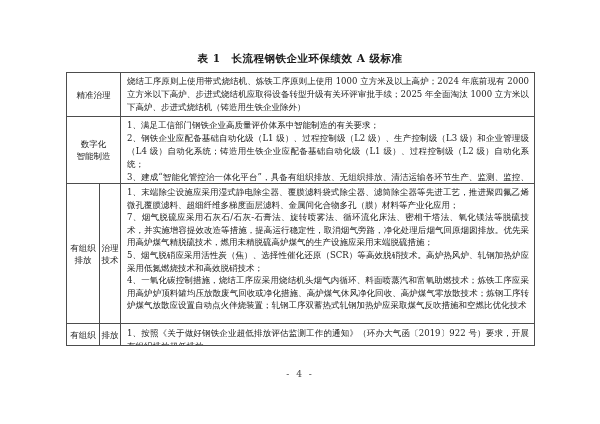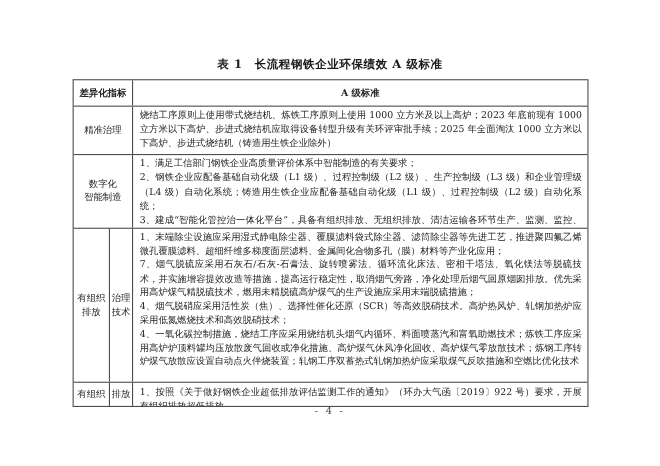--- a/index.html
+++ b/index.html
@@ -59,31 +59,27 @@
 </style>
 </head>
 <body>
 
 <div class="page">
 
   <div class="doc-title">表 1　长流程钢铁企业环保绩效 A 级标准</div>
 
   <div class="table">
 
-    <div class="tr header-row">
-      <div class="td label-cell span2">差异化指标</div>
-      <div class="td content-cell">A 级标准</div>
-    </div>
 
     <div class="tr row-equip">
       <div class="td label-cell span2">
         <div>精准治理</div>
       </div>
       <div class="td content-cell">
-        <p>烧结工序原则上使用带式烧结机、炼铁工序原则上使用 1000 立方米及以上高炉；2023 年底前现有 1000 立方米以下高炉、步进式烧结机应取得设备转型升级有关环评审批手续；2025 年全面淘汰 1000 立方米以下高炉、步进式烧结机（铸造用生铁企业除外）</p>
+        <p>烧结工序原则上使用带式烧结机、炼铁工序原则上使用 1000 立方米及以上高炉；2024 年底前现有 2000 立方米以下高炉、步进式烧结机应取得设备转型升级有关环评审批手续；2025 年全面淘汰 1000 立方米以下高炉、步进式烧结机（铸造用生铁企业除外）</p>
       </div>
     </div>
 
     <div class="tr row-digital">
       <div class="td label-cell span2">
         <div>数字化</div>
         <div>智能制造</div>
       </div>
       <div class="td content-cell">
         <p>1、满足工信部门钢铁企业高质量评价体系中智能制造的有关要求；</p>
@@ -97,21 +93,21 @@
         <div>有组织</div>
         <div>排放</div>
       </div>
       <div class="td label-cell">
         <div>治理</div>
         <div>技术</div>
       </div>
       <div class="td content-cell">
         <p>1、末端除尘设施应采用湿式静电除尘器、覆膜滤料袋式除尘器、滤筒除尘器等先进工艺，推进聚四氟乙烯微孔覆膜滤料、超细纤维多梯度面层滤料、金属间化合物多孔（膜）材料等产业化应用；</p>
         <p>7、烟气脱硫应采用石灰石/石灰-石膏法、旋转喷雾法、循环流化床法、密相干塔法、氧化镁法等脱硫技术，并实施增容提效改造等措施，提高运行稳定性，取消烟气旁路，净化处理后烟气回原烟囱排放。优先采用高炉煤气精脱硫技术，燃用未精脱硫高炉煤气的生产设施应采用末端脱硫措施；</p>
-        <p>4、烟气脱硝应采用活性炭（焦）、选择性催化还原（SCR）等高效脱硝技术。高炉热风炉、轧钢加热炉应采用低氮燃烧技术和高效脱硝技术；</p>
+        <p>5、烟气脱硝应采用活性炭（焦）、选择性催化还原（SCR）等高效脱硝技术。高炉热风炉、轧钢加热炉应采用低氮燃烧技术和高效脱硝技术；</p>
         <p>4、一氧化碳控制措施，烧结工序应采用烧结机头烟气内循环、料面喷蒸汽和富氧助燃技术；炼铁工序应采用高炉炉顶料罐均压放散废气回收或净化措施、高炉煤气休风净化回收、高炉煤气零放散技术；炼钢工序转炉煤气放散应设置自动点火伴烧装置；轧钢工序双蓄热式轧钢加热炉应采取煤气反吹措施和空燃比优化技术</p>
       </div>
     </div>
 
     <div class="tr row-organized">
       <div class="td label-cell">
         <div>有组织</div>
       </div>
       <div class="td label-cell">
         <div>排放</div>

